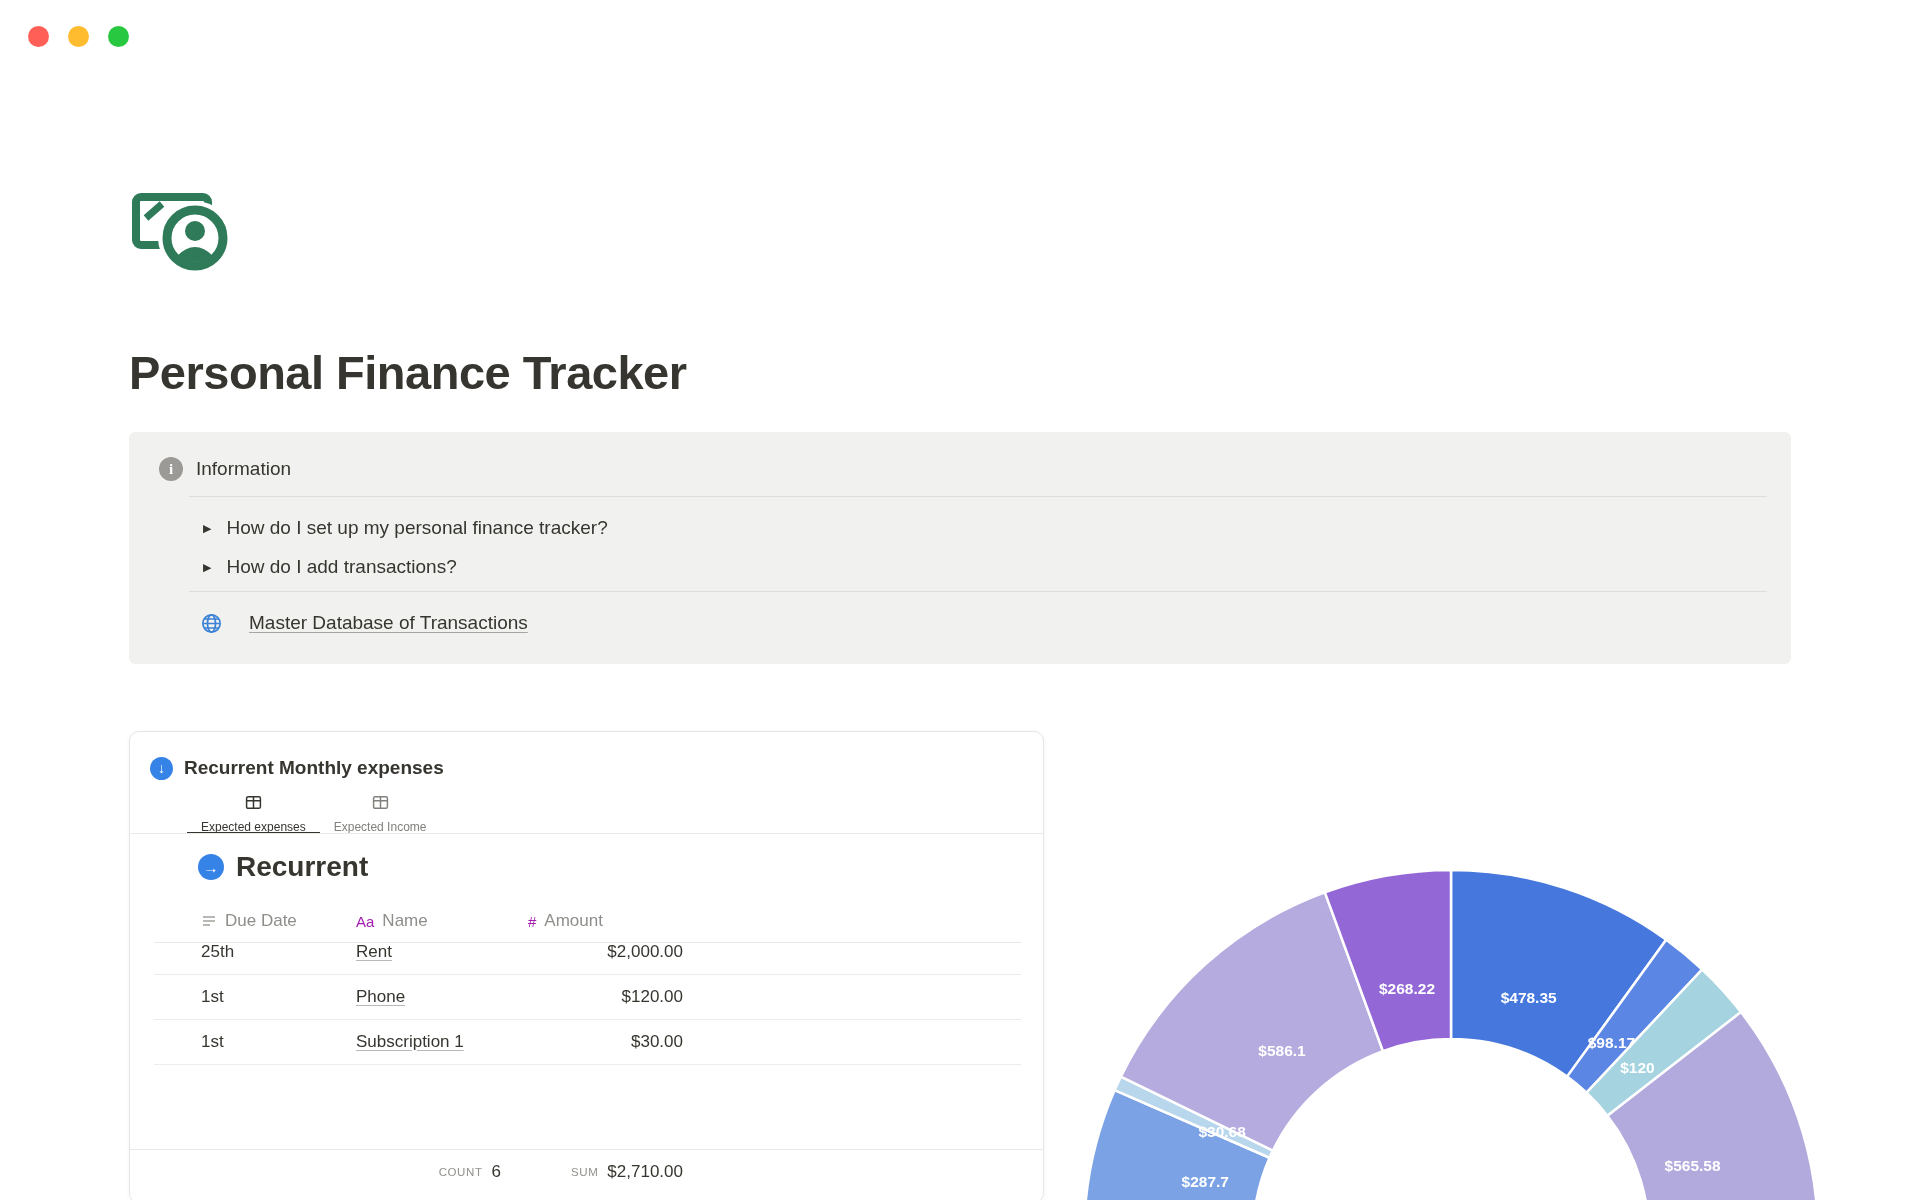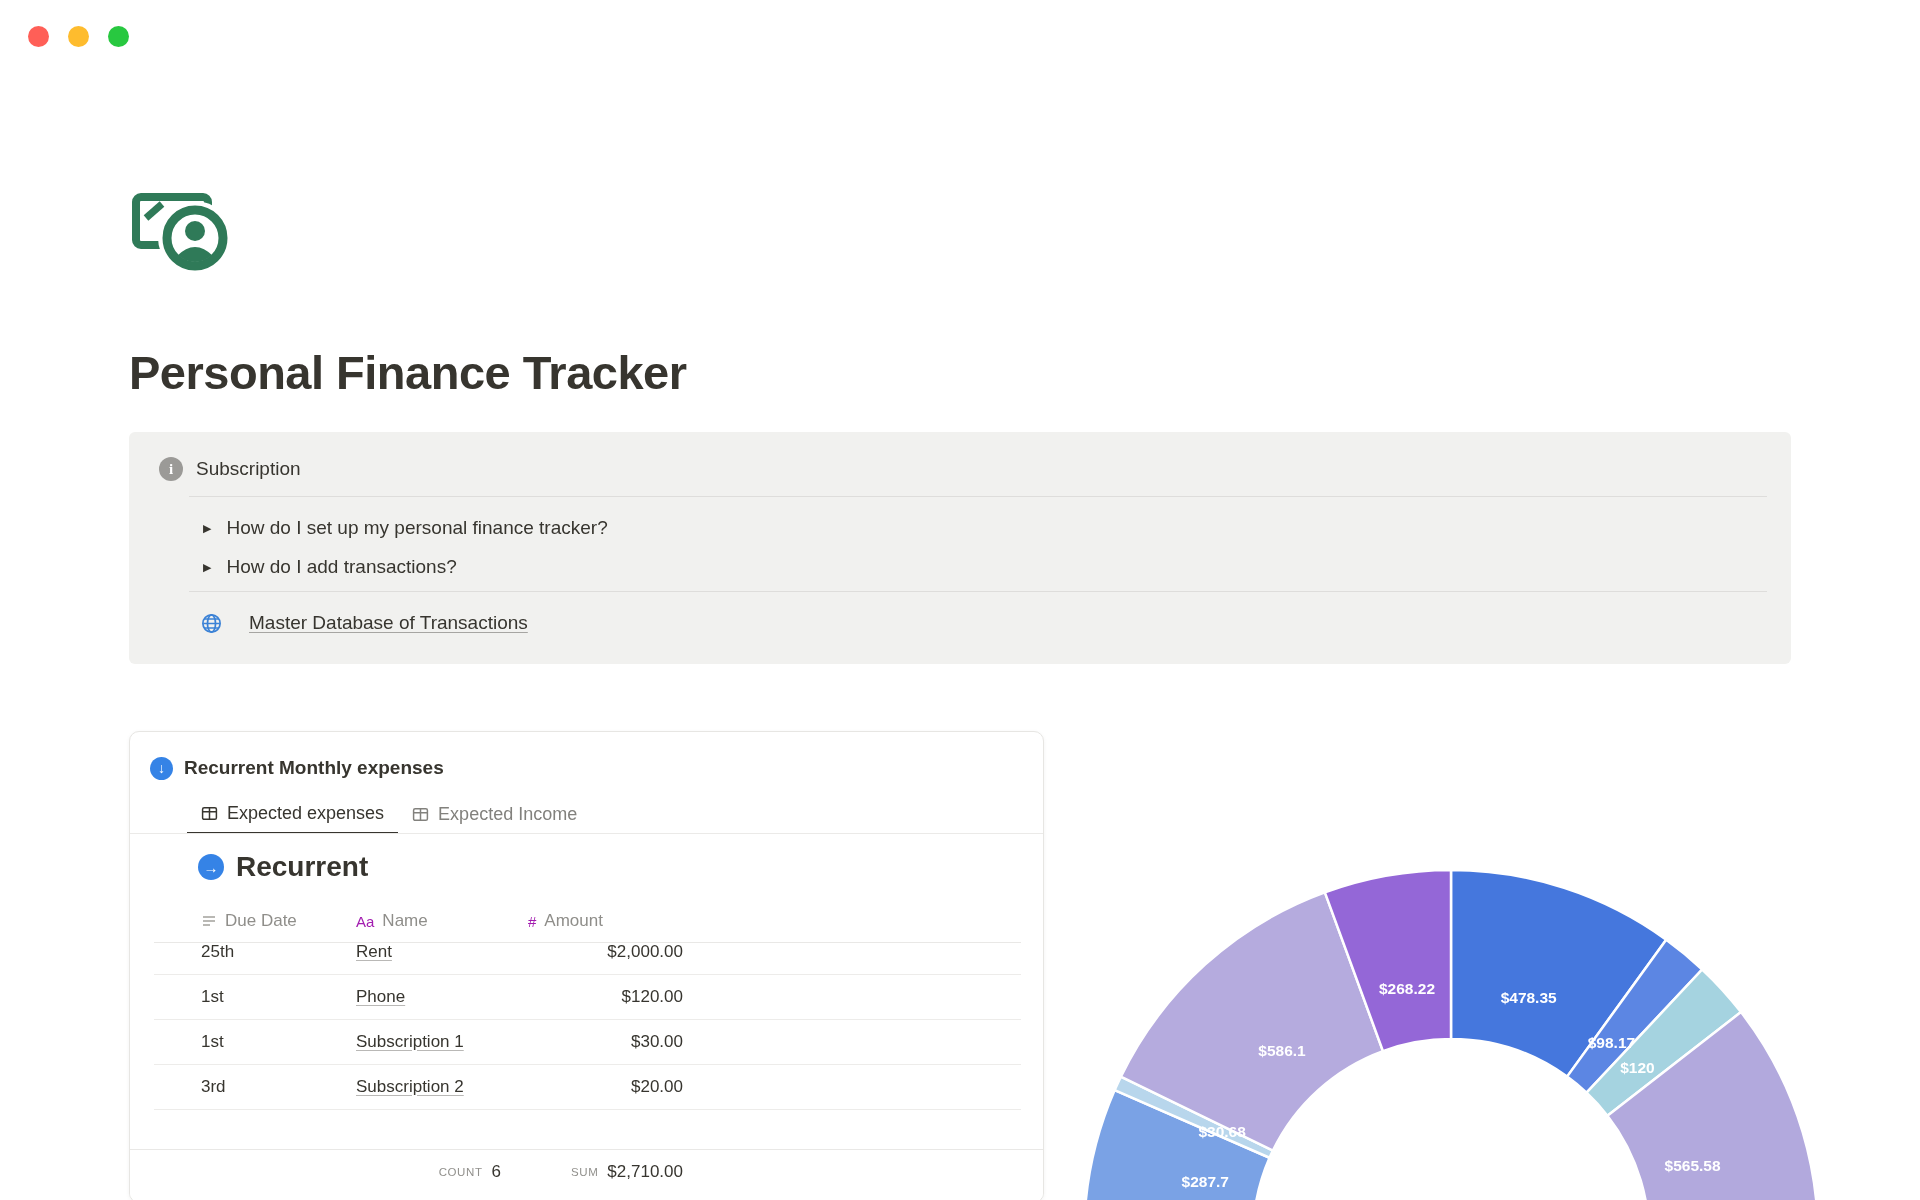--- a/index.html
+++ b/index.html
@@ -32,21 +32,21 @@
 
   
   .card{position:absolute;left:129px;top:731px;width:913px;height:470px;background:#fff;
         border:1px solid #e7e6e3;border-radius:10px;box-shadow:0 1px 4px rgba(15,15,15,0.05);overflow:hidden;}
   .card-header{position:absolute;left:20px;top:22px;height:28px;display:flex;align-items:center;gap:11px;}
   .badge-circle{border-radius:50%;background:#3583e6;color:#fff;display:flex;align-items:center;
                 justify-content:center;font-weight:700;flex:none;}
   .dl-badge{width:23px;height:23px;font-size:14px;}
   .card-title{font-size:19px;font-weight:600;}
   .tabs{position:absolute;left:57px;top:62px;height:40px;display:flex;}
-  .tab{display:flex;align-items:center;gap:9px;padding:0 14px;font-size:18px;}
+  .tab{display:flex;align-items:center;gap:9px;padding:0 14px;font-size:12px;flex-direction:column;}
   .tab.active{color:#37352f;font-weight:500;border-bottom:2.5px solid #37352f;}
   .tab.inactive{color:#82817d;}
   .tab svg{width:17px;height:17px;flex:none;}
   .tabs-hairline{position:absolute;left:0;right:0;top:101px;height:1px;background:#ebeae8;}
   .section-heading{position:absolute;left:68px;top:116px;height:38px;display:flex;align-items:center;gap:12px;}
   .sec-badge{width:26px;height:26px;font-size:15px;}
   .section-title{font-size:28px;font-weight:700;}
 
   .thead{position:absolute;left:24px;right:22px;top:168px;height:42px;border-bottom:1px solid #e9e8e6;}
   .th{position:absolute;top:0;display:flex;align-items:center;gap:8px;height:42px;color:#8f8e8a;font-size:17px;}
@@ -98,21 +98,21 @@
         <path d="M46 74 Q64 56 82 74 L82 82 L46 82 Z" fill="#2f7a58"></path>
       </g>
     </svg>
   </div>
 
   <h1 class="page-title">Personal Finance Tracker</h1>
 
   <div class="callout">
     <div class="callout-header">
       <span class="info-badge">i</span>
-      <span>Subscription</span>
+      <span>Information</span>
     </div>
     <div class="c-div c-div1"></div>
 
     <div class="toggle-row toggle1">
       <span class="tri">▶</span>
       <span>How do I set up my personal finance tracker?</span>
     </div>
     <div class="toggle-row toggle2">
       <span class="tri">▶</span>
       <span>How do I add transactions?</span>
@@ -185,25 +185,20 @@
       </div>
       <div class="trow">
         <span class="td td-due">1st</span>
         <span class="td td-name">Phone</span>
         <span class="td td-amount">$120.00</span>
       </div>
       <div class="trow">
         <span class="td td-due">1st</span>
         <span class="td td-name">Subscription 1</span>
         <span class="td td-amount">$30.00</span>
-      </div>
-      <div class="trow">
-        <span class="td td-due">3rd</span>
-        <span class="td td-name">Subscription 2</span>
-        <span class="td td-amount">$20.00</span>
       </div>
     </div>
 
     <div class="tfoot">
       <div class="calc calc-count">
         <span class="calc-label">COUNT</span>
         <span class="calc-value">6</span>
       </div>
       <div class="calc calc-sum">
         <span class="calc-label">SUM</span>

